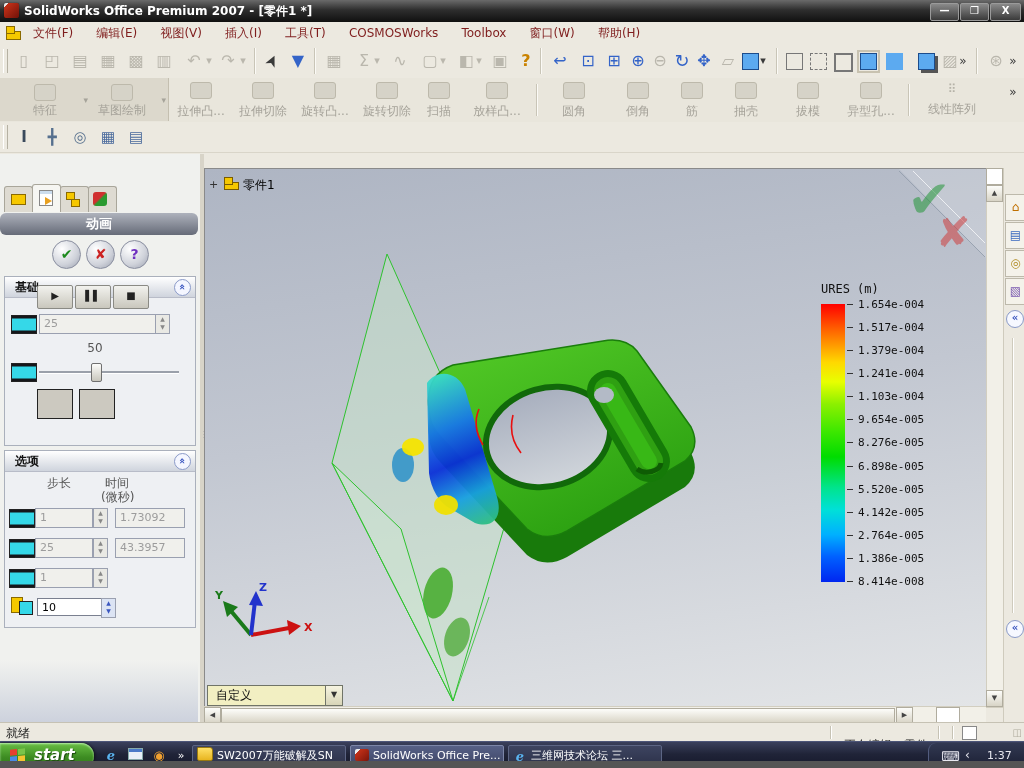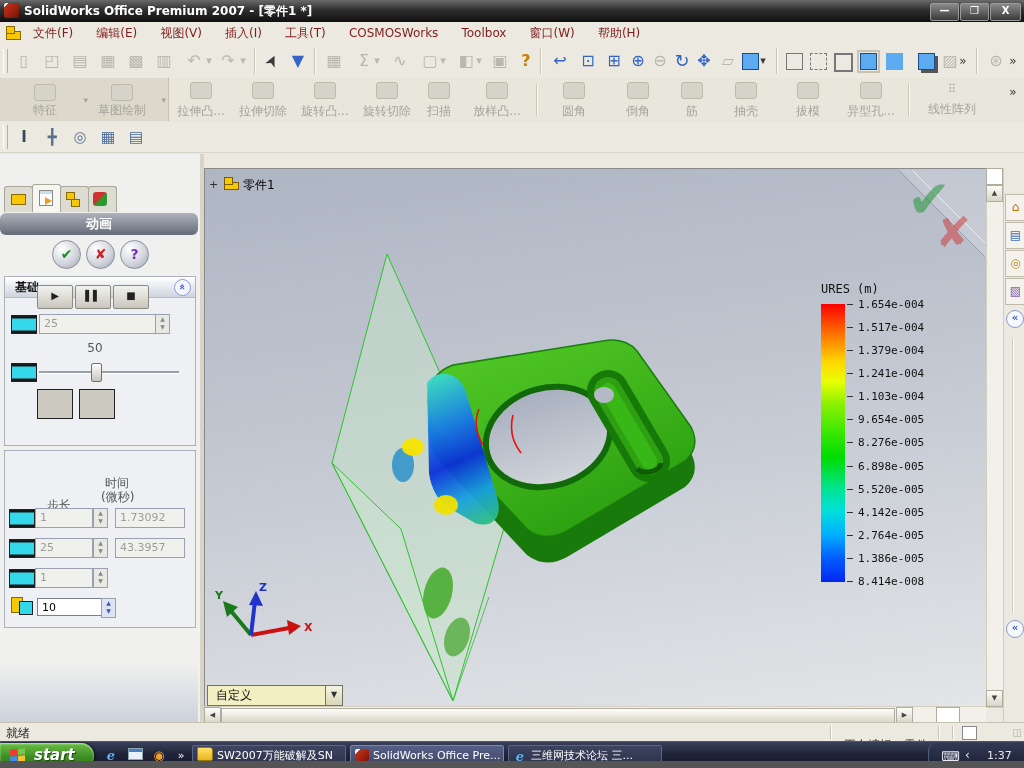--- a/index.html
+++ b/index.html
@@ -300,23 +300,27 @@
       <div class="spinner" style="left:150px;top:37px;">▲<br>▼</div>
       <div style="position:absolute;left:34px;top:64px;width:112px;text-align:center;font-size:12px;color:#555;">50</div>
       <span class="film" style="left:6px;top:86px;"></span>
       <div class="slider-track" style="left:34px;top:94px;width:140px;"></div>
       <div class="slider-thumb" style="left:86px;top:86px;"></div>
       <div class="sqbtn" style="left:32px;top:112px;"></div>
       <div class="sqbtn" style="left:74px;top:112px;"></div>
     </div>
 
     <div class="pm-group" style="top:296px;height:176px;">
+      <div class="pm-ghead">
+        <span>选项</span>
+        <span class="chev"><span>«</span></span>
+      </div>
       <div style="position:absolute;left:100px;top:24px;width:70px;font-size:12px;color:#555;">时间</div>
       <div style="position:absolute;left:96px;top:38px;width:70px;font-size:12px;color:#555;">(微秒)</div>
-      <div style="position:absolute;left:42px;top:46px;font-size:12px;color:#555;">步长</div>
+      <div style="position:absolute;left:42px;top:24px;font-size:12px;color:#555;">步长</div>
       <span class="film" style="left:4px;top:58px;"></span>
       <div class="spin" style="left:30px;top:57px;width:52px;">1</div>
       <div class="spinner" style="left:88px;top:57px;">▲<br>▼</div>
       <div class="spin" style="left:110px;top:57px;width:64px;">1.73092</div>
       <span class="film" style="left:4px;top:88px;"></span>
       <div class="spin" style="left:30px;top:87px;width:52px;">25</div>
       <div class="spinner" style="left:88px;top:87px;">▲<br>▼</div>
       <div class="spin" style="left:110px;top:87px;width:64px;">43.3957</div>
       <span class="film" style="left:4px;top:118px;"></span>
       <div class="spin" style="left:30px;top:117px;width:52px;">1</div>

